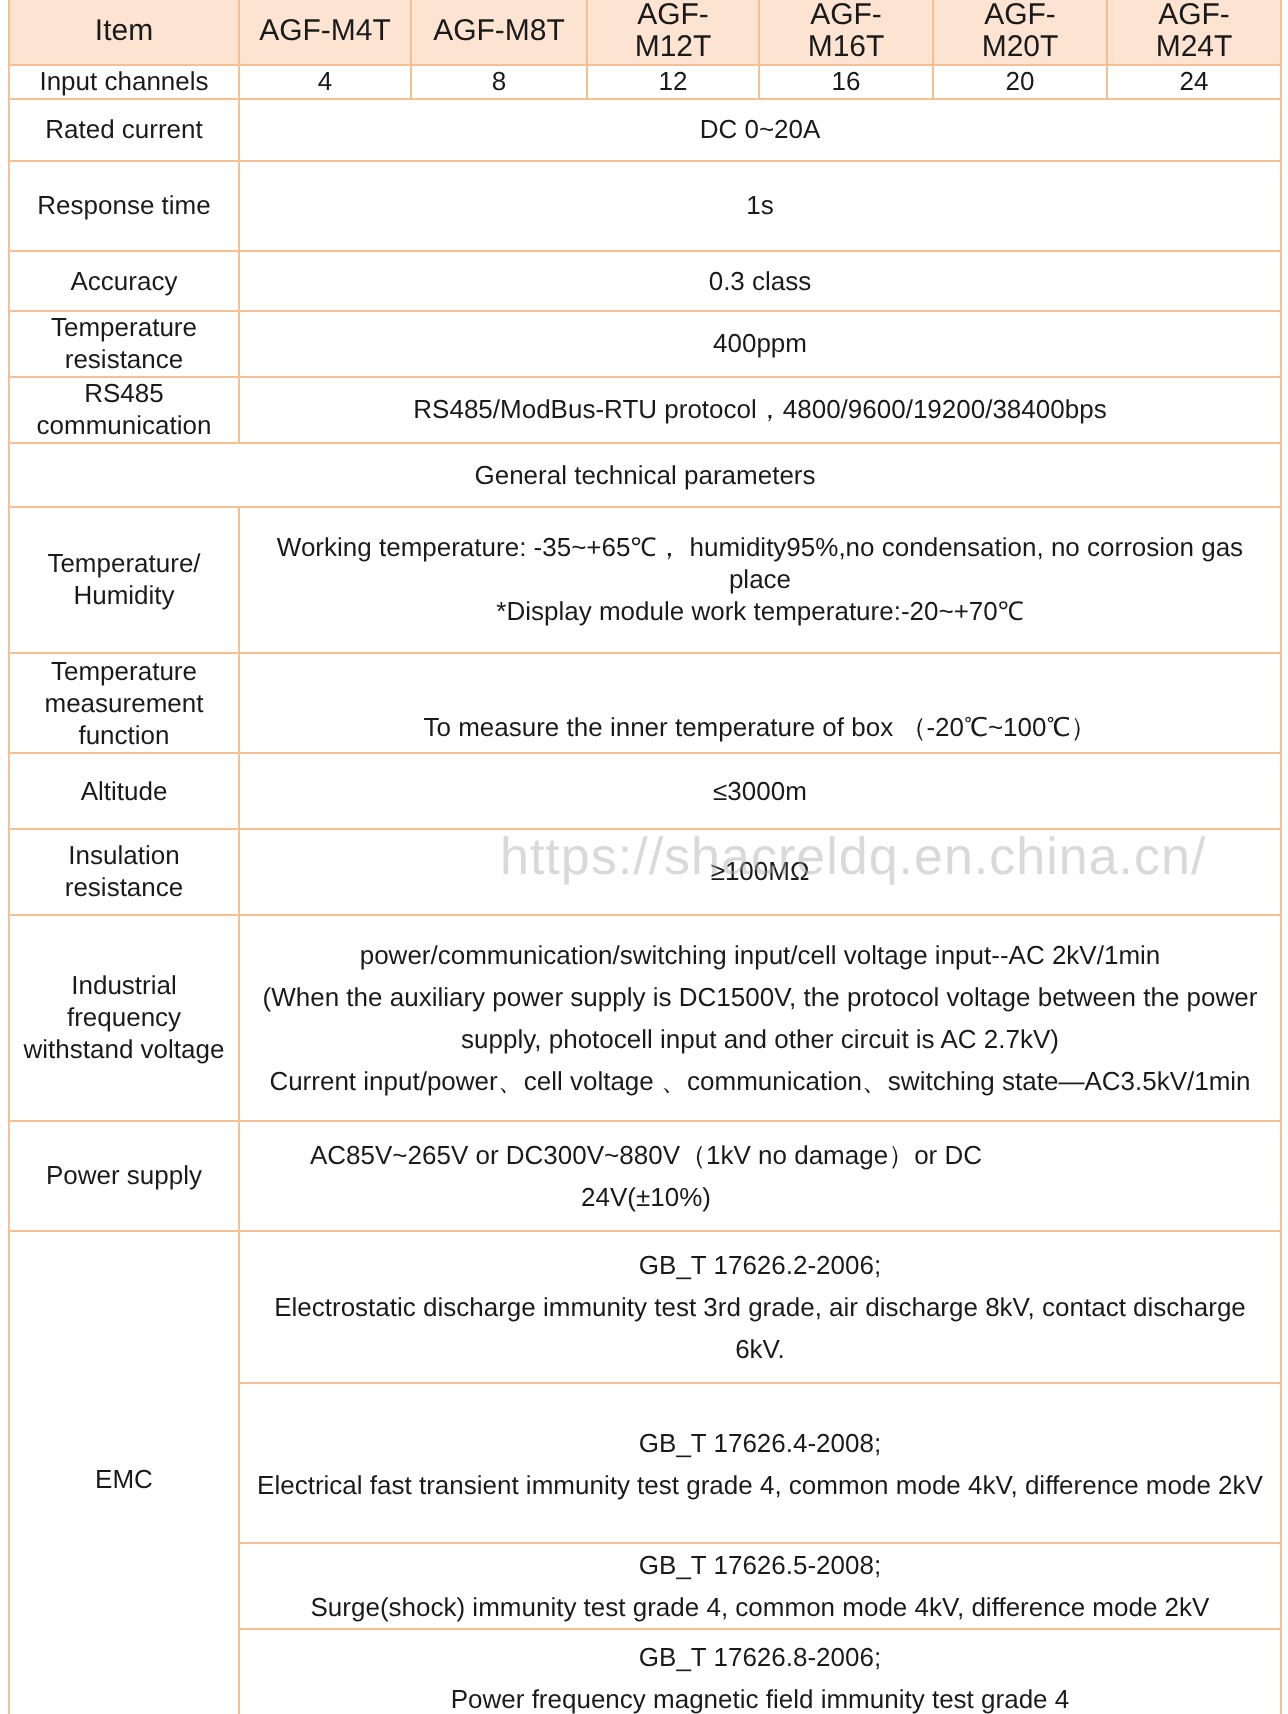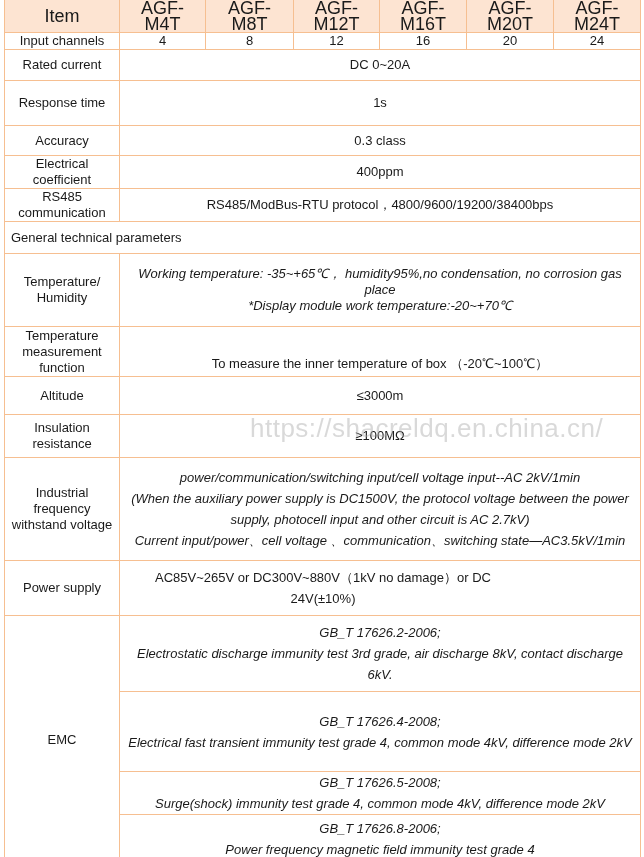--- a/index.html
+++ b/index.html
@@ -1,28 +1,28 @@
 <!DOCTYPE html>
 <html><head>
 <meta charset="utf-8">
 <style>
   html, body { margin: 0; padding: 0; background: #ffffff; }
   body { width: 644px; height: 857px; position: relative; overflow: hidden;
          font-family: "Liberation Sans", sans-serif; color: #1a1a1a; font-size: 13px; }
   table.spec { position: absolute; left: 4px; top: -1px; width: 636px; border-collapse: collapse; table-layout: fixed; }
   table.spec td { border: 1px solid #f6bf91; padding: 0 6px; vertical-align: middle; line-height: 16px; }
   .c0 { width: 115px; text-align: center; padding: 0 2px !important; }
-  .hdr td { background: #fde4d2; text-align: center; height: 24px; font-size: 18px; }
+  .hdr td { background: #fde4d2; text-align: center; height: 24px; font-size: 15px; }
   .num td.n { text-align: center; }
   .val { text-align: center; }
-  .section td { }
+  .section td { text-align: center; }
   .lh20 { line-height: 21px !important; }
   .watermark { position: absolute; left: 250px; top: 413px; font-size: 26px; color: rgba(170,170,170,0.45);
                font-family: "Liberation Sans", sans-serif; letter-spacing: 0.5px; pointer-events: none; }
-  .line { display: block; font-style: italic; }
+  .line { display: block; }
 </style>
 </head>
 <body>
 
 <table class="spec">
   <colgroup>
     <col style="width:115px">
       <col style="width:86px">
       <col style="width:88px">
       <col style="width:86px">
@@ -55,21 +55,21 @@
   </tr>
   <tr style="height:45px">
     <td class="c0">Response time</td>
     <td colspan="6" class="val">1s</td>
   </tr>
   <tr style="height:30px">
     <td class="c0">Accuracy</td>
     <td colspan="6" class="val">0.3 class</td>
   </tr>
   <tr style="height:32px">
-    <td class="c0">Electrical coefficient</td>
+    <td class="c0">Temperature resistance</td>
     <td colspan="6" class="val">400ppm</td>
   </tr>
   <tr style="height:32px">
     <td class="c0">RS485 communication</td>
     <td colspan="6" class="val">RS485/ModBus-RTU protocol，4800/9600/19200/38400bps</td>
   </tr>
   <tr class="section" style="height:32px">
     <td colspan="7">General technical parameters</td>
   </tr>
   <tr style="height:73px">

